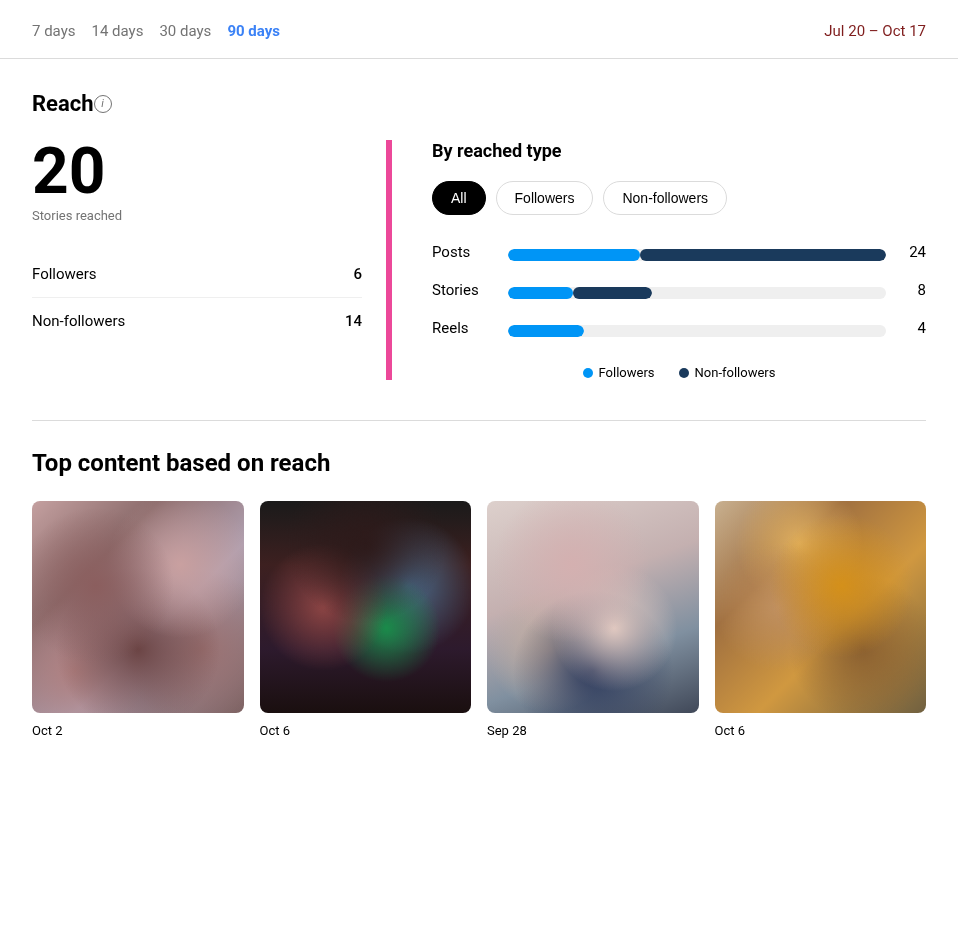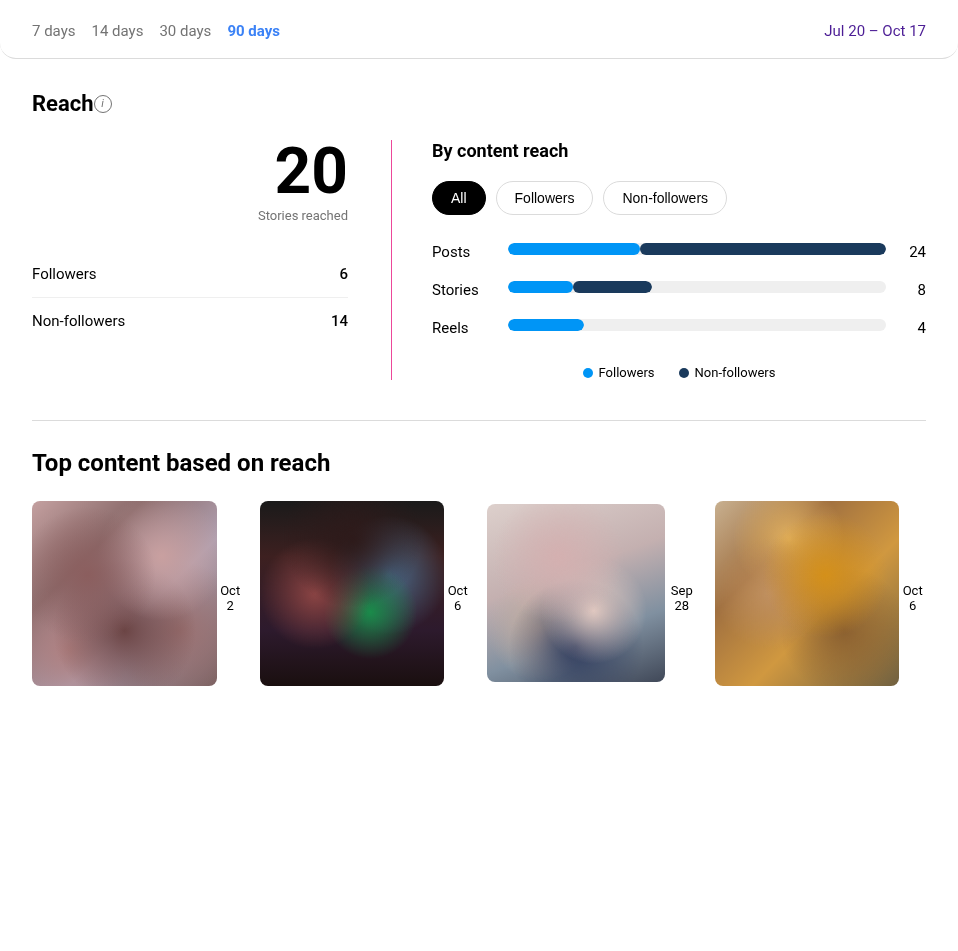--- a/index.html
+++ b/index.html
@@ -11,40 +11,39 @@
       min-height: 951px;
     }
 
     
     .top-nav {
       display: flex;
       align-items: center;
       justify-content: space-between;
       padding: 18px 32px 14px 32px;
       border-bottom: 1px solid #dbdbdb;
-      border-radius: 16px;
     }
     .time-filters {
       display: flex;
       gap: 16px;
       align-items: center;
     }
     .time-filter {
       font-size: 15px;
       color: #737373;
       cursor: pointer;
       padding: 4px 0;
     }
     .time-filter.active {
       font-weight: 700;
       color: #3b82f6;
     }
     .date-range {
       font-size: 15px;
-      color: #4c1d95;
+      color: #7f1d1d;
       font-weight: 400;
     }
 
     
     .main-content {
       padding: 32px 32px 32px 32px;
     }
 
     
     .reach-title {
@@ -74,23 +73,22 @@
     .reach-body {
       display: flex;
       align-items: stretch;
       gap: 0;
     }
 
     
     .reach-left {
       width: 360px;
       min-width: 360px;
-      padding-right: 43px;
-      border-right: 1px solid #ec4899;
-      text-align: right;
+      padding-right: 24px;
+      border-right: 6px solid #ec4899;
     }
     .reach-number {
       font-size: 64px;
       font-weight: 700;
       line-height: 1;
       margin-bottom: 4px;
     }
     .reach-label {
       font-size: 13px;
       color: #737373;
@@ -151,21 +149,21 @@
 
     
     .bar-chart {
       display: flex;
       flex-direction: column;
       gap: 20px;
       margin-bottom: 28px;
     }
     .bar-row {
       display: flex;
-      align-items: flex-start;
+      align-items: flex-end;
       gap: 16px;
     }
     .bar-label {
       font-size: 15px;
       width: 60px;
       flex-shrink: 0;
     }
     .bar-track {
       flex: 1;
       height: 12px;
@@ -236,22 +234,22 @@
       font-weight: 700;
       margin-bottom: 24px;
     }
     .content-grid {
       display: flex;
       gap: 16px;
     }
     .content-item {
       flex: 1;
       display: flex;
-      flex-direction: row;
-      align-items: center;
+      flex-direction: column;
+      align-items: flex-start;
     }
     .content-thumb {
       width: 100%;
       aspect-ratio: 1;
       border-radius: 8px;
       overflow: hidden;
       margin-bottom: 10px;
     }
     .content-date {
       font-size: 13px;
@@ -332,21 +330,21 @@
         <span class="stat-name">Followers</span>
         <span class="stat-value">6</span>
       </div>
       <div class="stat-row">
         <span class="stat-name">Non-followers</span>
         <span class="stat-value">14</span>
       </div>
     </div>
 
     <div class="reach-right">
-      <div class="content-type-title">By content reach</div>
+      <div class="content-type-title">By reached type</div>
 
       <div class="filter-buttons">
         <button class="filter-btn active">All</button>
         <button class="filter-btn">Followers</button>
         <button class="filter-btn">Non-followers</button>
       </div>
 
       <div class="bar-chart">
 
         <div class="bar-row">

